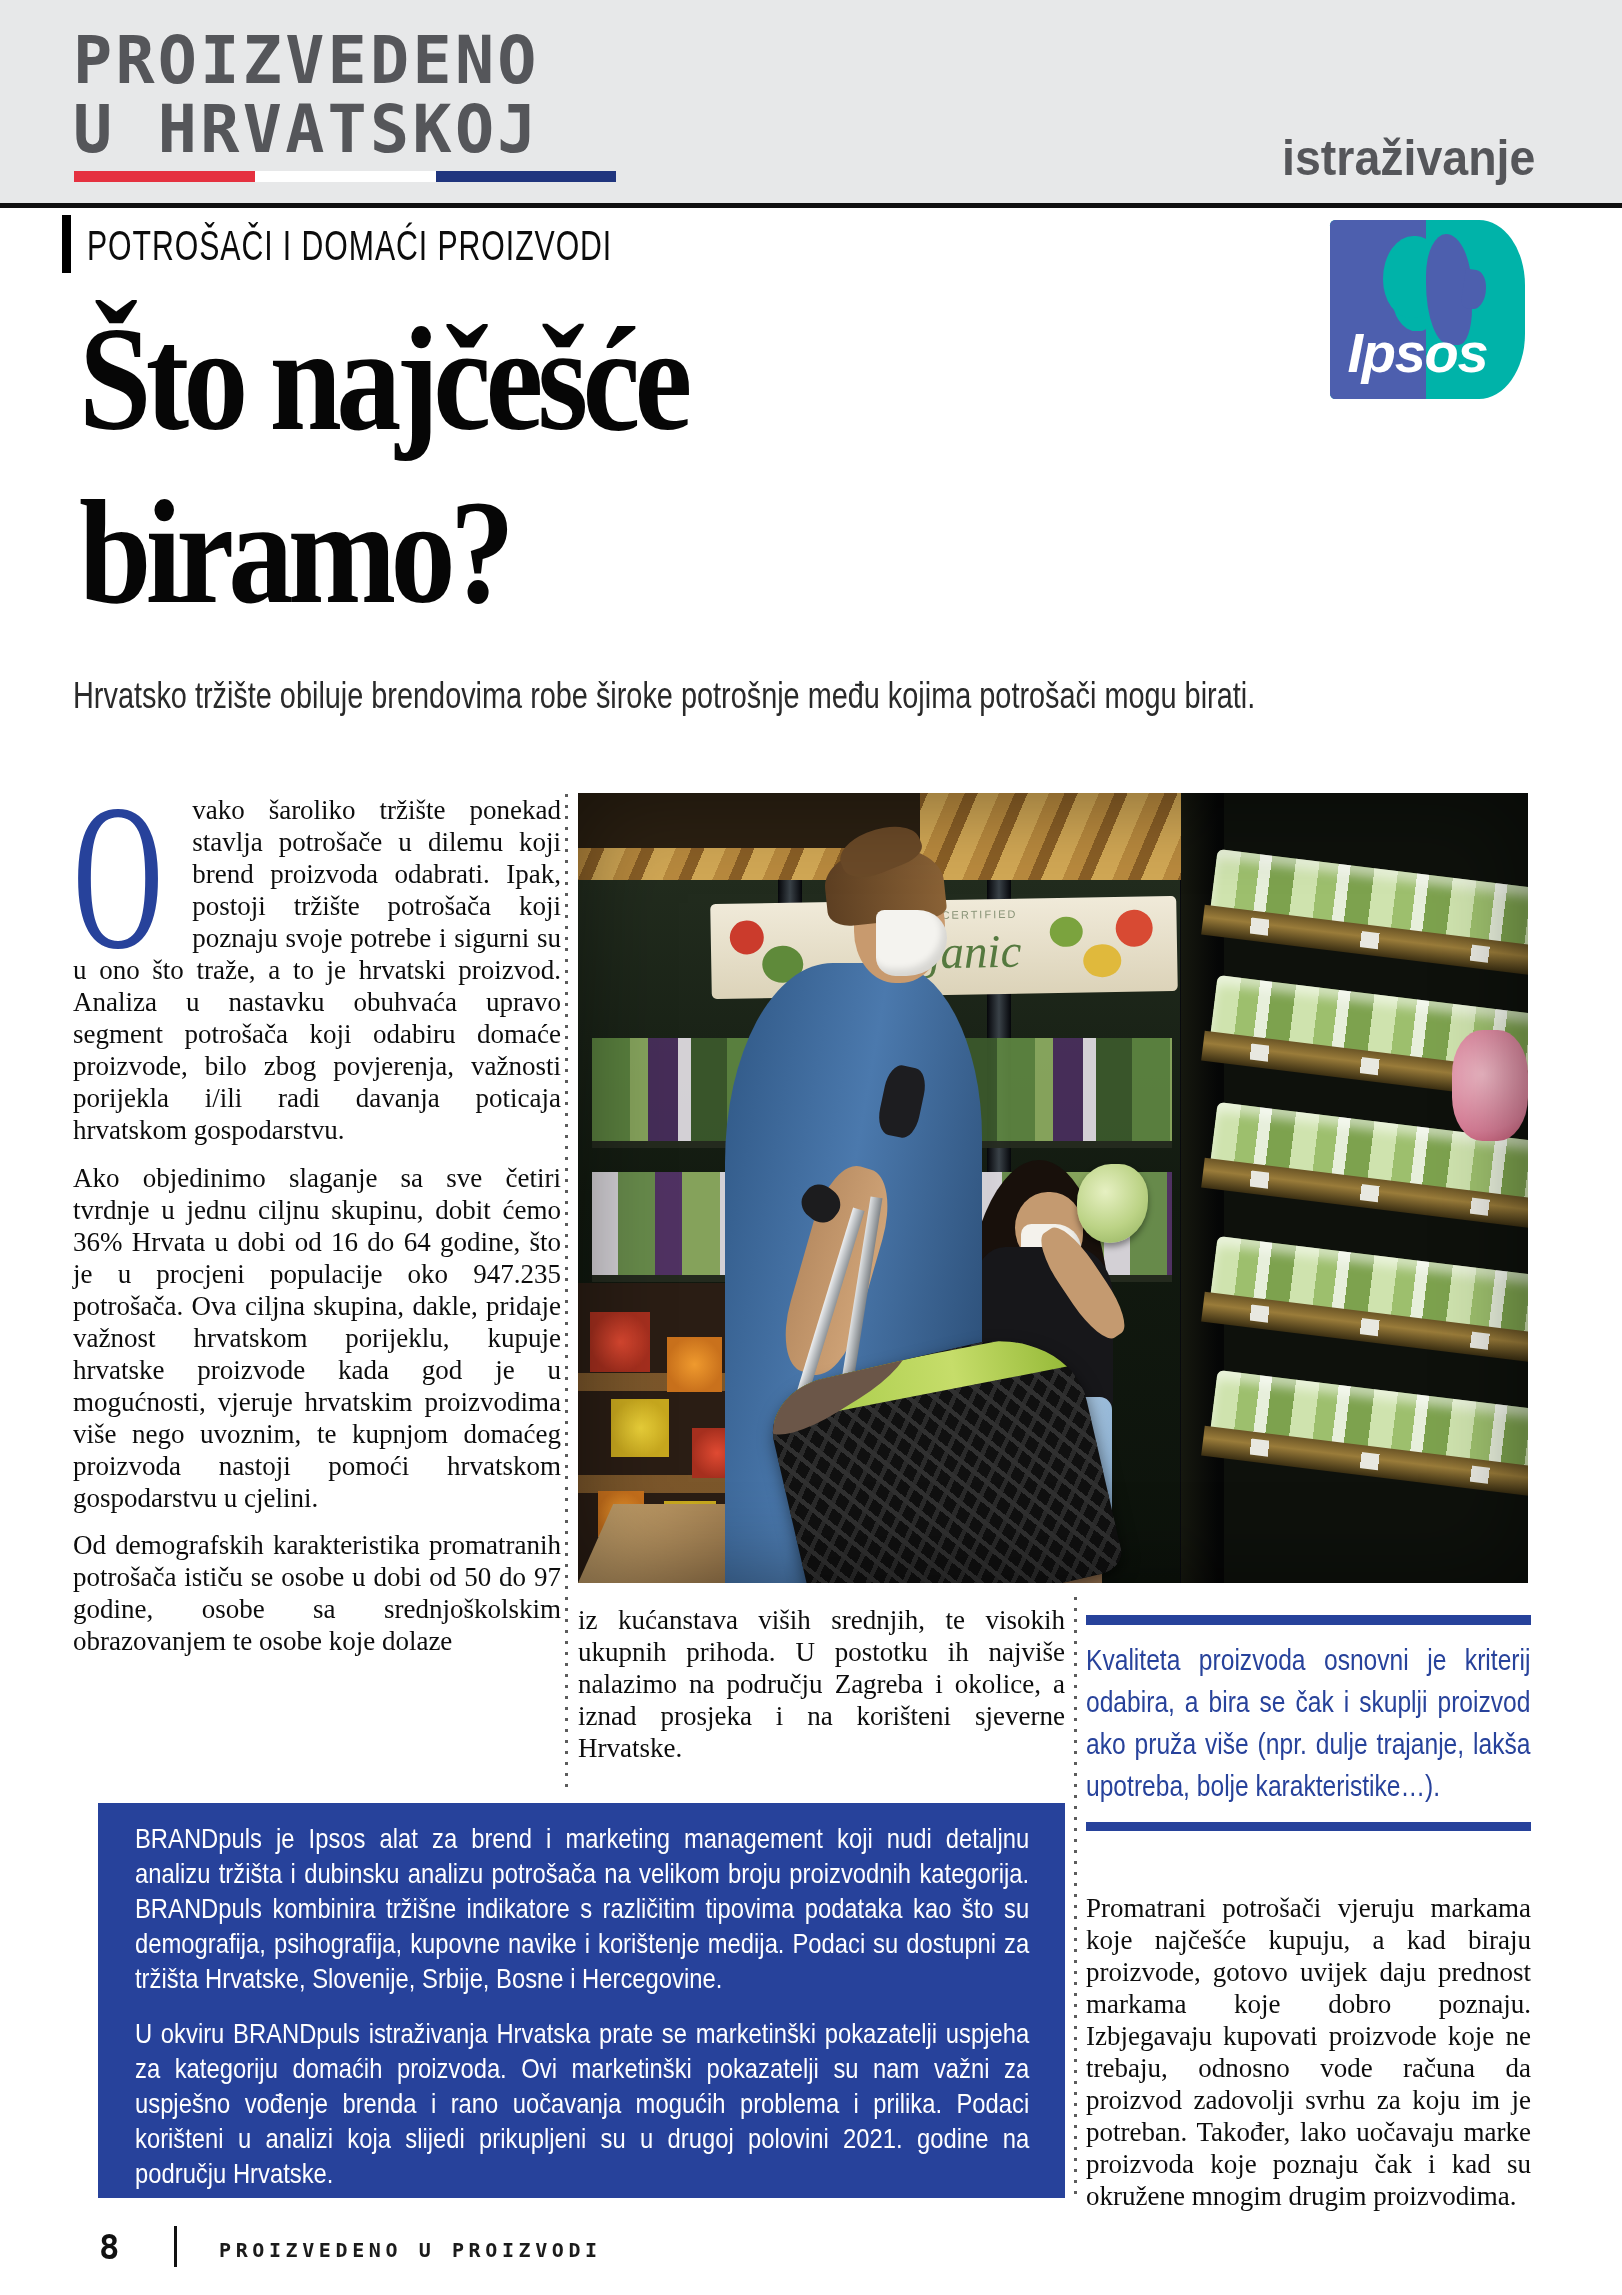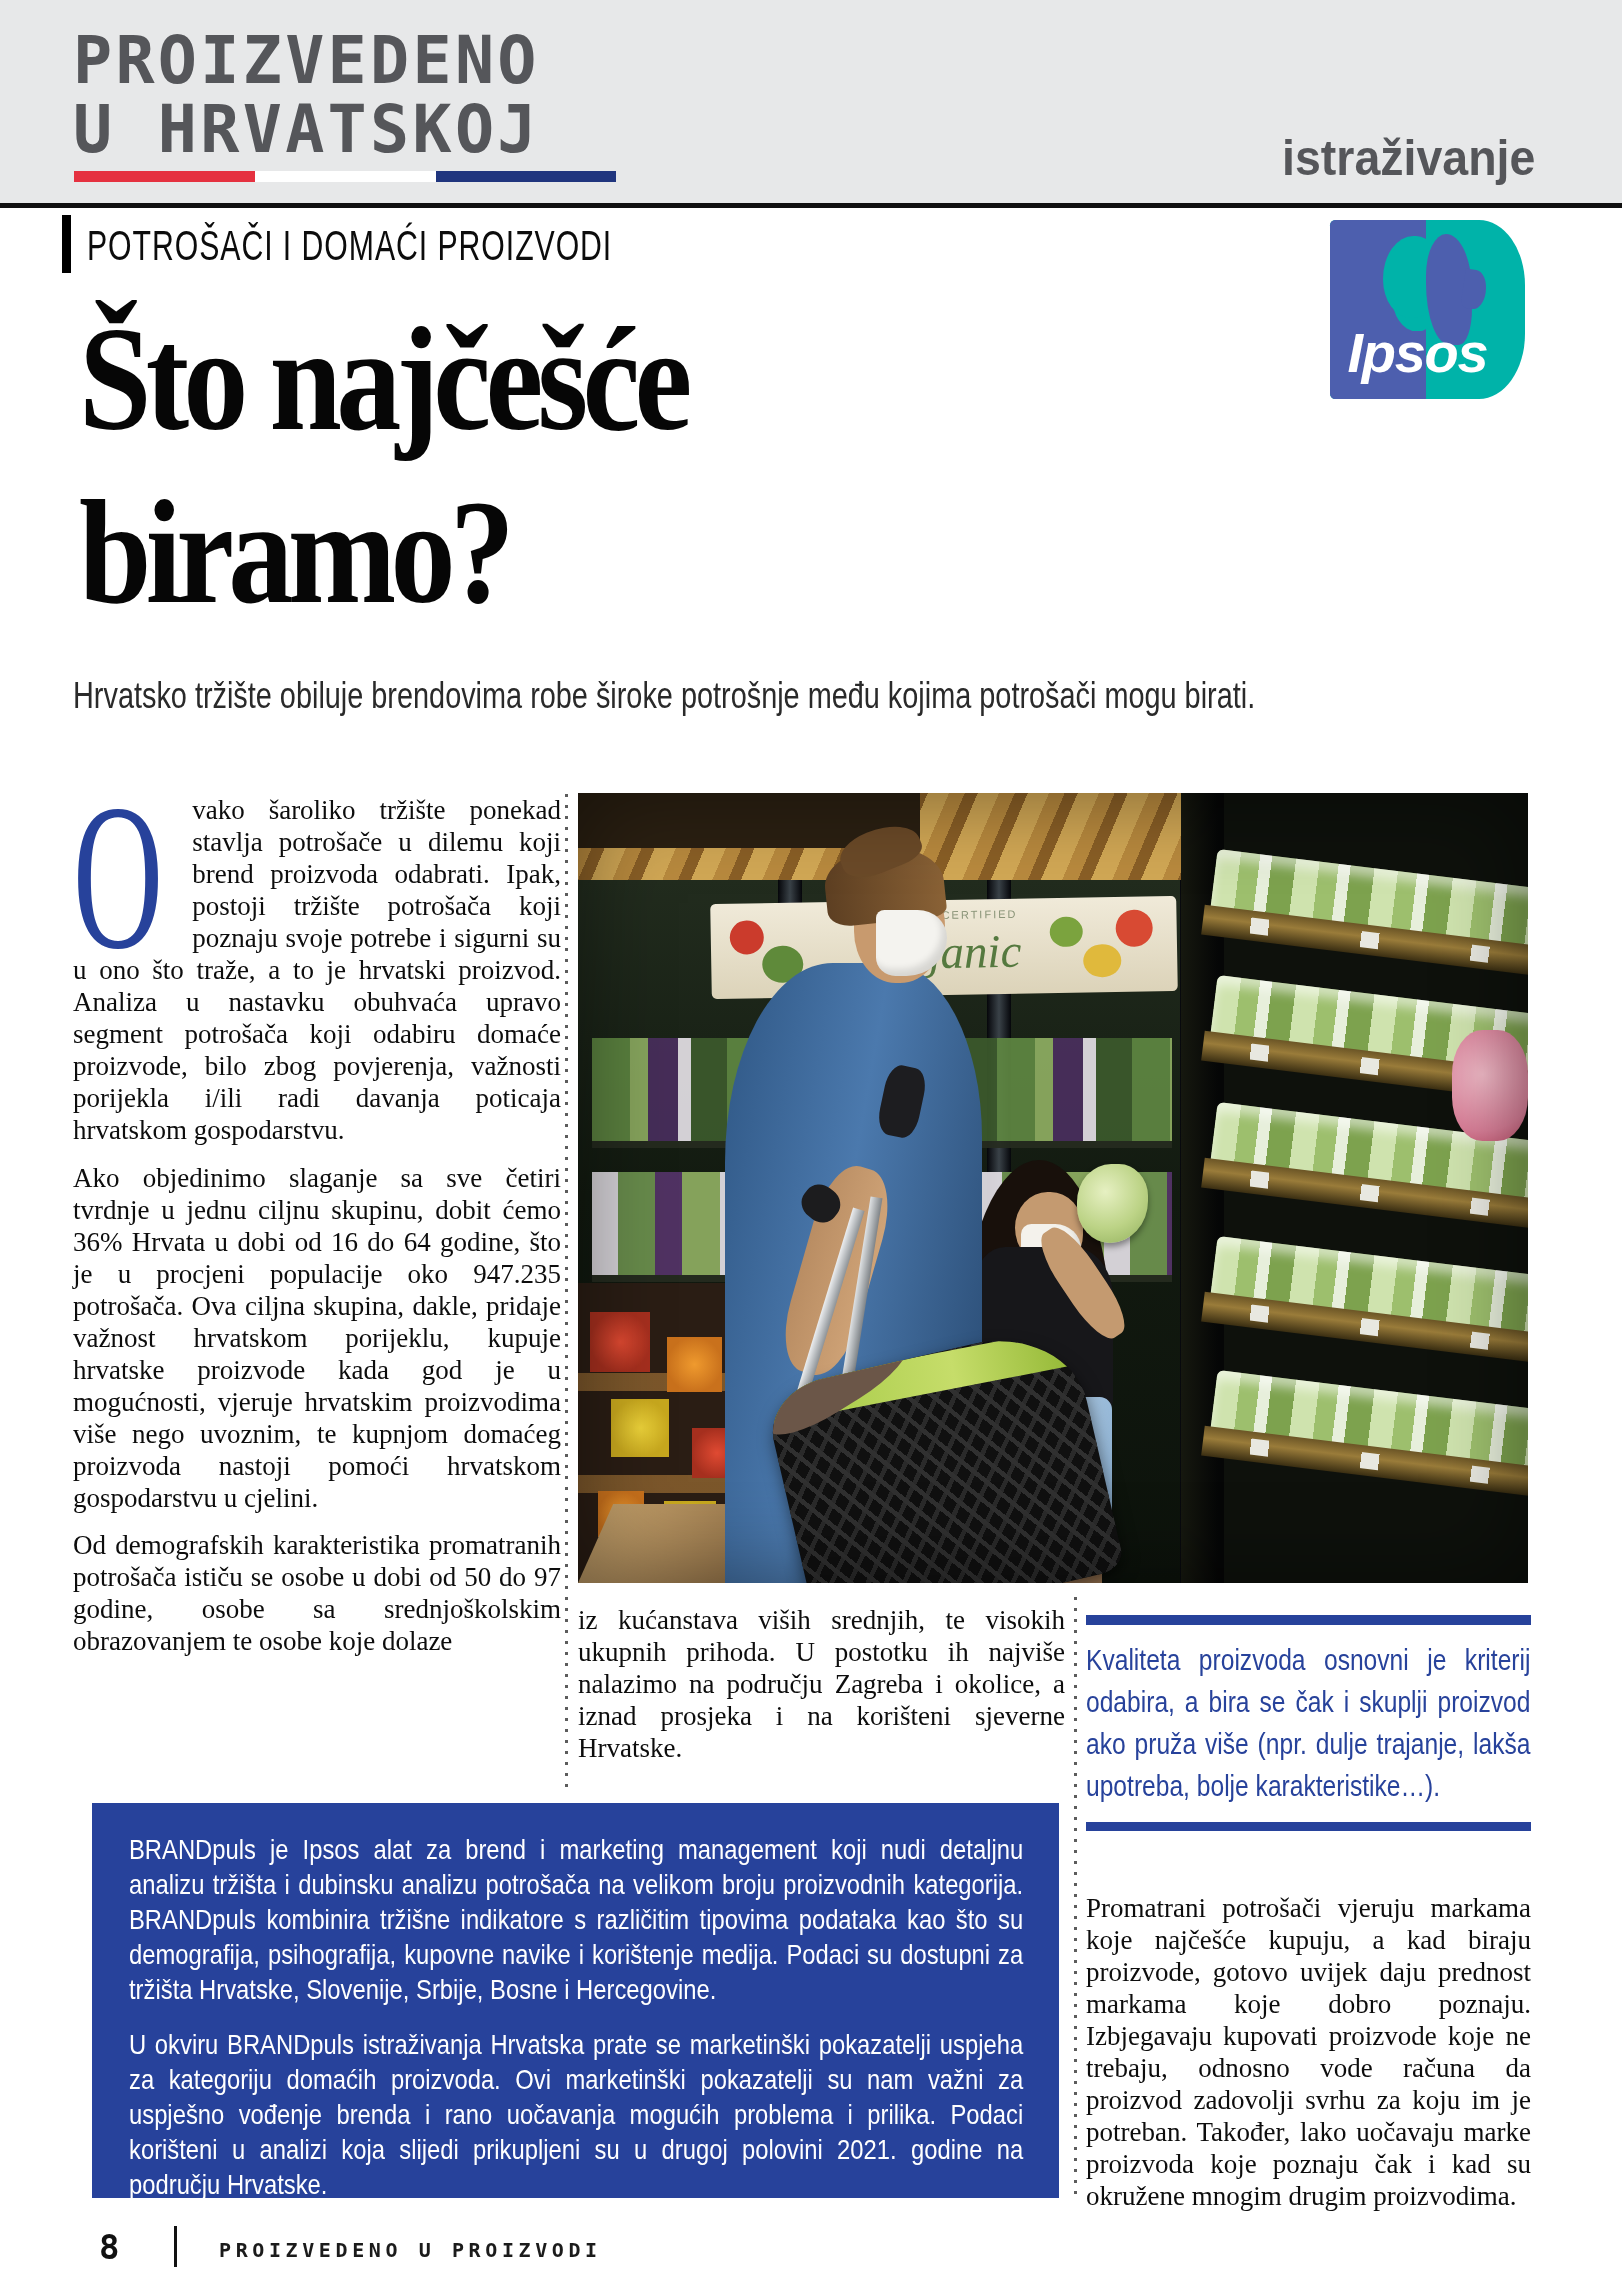--- a/index.html
+++ b/index.html
@@ -52,22 +52,22 @@
   .dots{position:absolute;width:2.6px;background:repeating-linear-gradient(180deg,#5c5c5c 0 3.3px,transparent 3.3px 11px);}
   .dots1{left:565px;top:794px;height:1000px;}
   .dots2{left:1074px;top:1597px;height:597px;}
   
   .callout{position:absolute;left:1086px;top:1615px;width:445px;}
   .co-bar{height:9.8px;background:#27429b;}
   .co-text{margin:14.4px 0;overflow:hidden;}
   .co-text .sq{display:block;width:542px;transform:scaleX(.82);transform-origin:0 0;
                font-size:30px;line-height:42px;color:#27429b;text-align:justify;}
   
-  .bp{position:absolute;left:92px;top:1803px;width:967px;height:395px;background:#27429b;
-      padding:29px 37px;box-sizing:border-box;overflow:hidden;}
+  .bp{position:absolute;left:98px;top:1803px;width:967px;height:395px;background:#27429b;
+      padding:18px 37px;box-sizing:border-box;overflow:hidden;}
   .bp .sq{display:block;width:1052px;transform:scaleX(.85);transform-origin:0 0;
           font-size:28px;line-height:35px;color:#ffffff;text-align:justify;margin:0 0 19.6px 0;}
   
   .pg-num{position:absolute;left:99px;top:2227px;font-family:"DejaVu Sans Mono",monospace;
           font-weight:700;font-size:34px;color:#111;}
   .foot-div{position:absolute;left:174px;top:2226px;width:3.3px;height:41px;background:#111;}
   .foot-title{position:absolute;left:219px;top:2238px;font-family:"DejaVu Sans Mono",monospace;
               font-weight:700;font-size:20px;letter-spacing:4.6px;color:#1b1b1b;white-space:nowrap;}
   
   .photo{position:absolute;left:578px;top:793px;width:950px;height:790px;background:#121511;overflow:hidden;}

